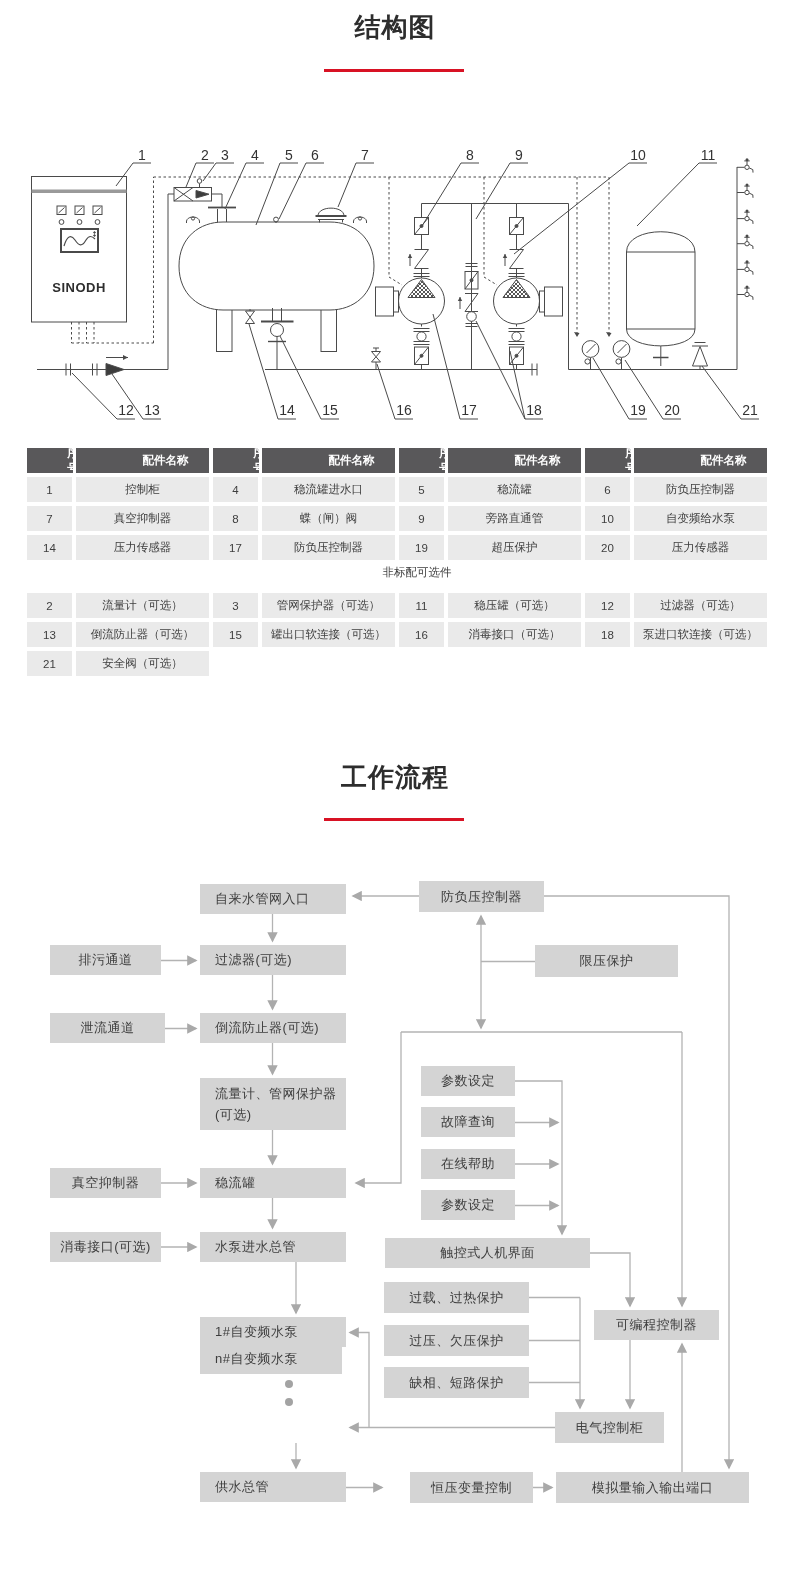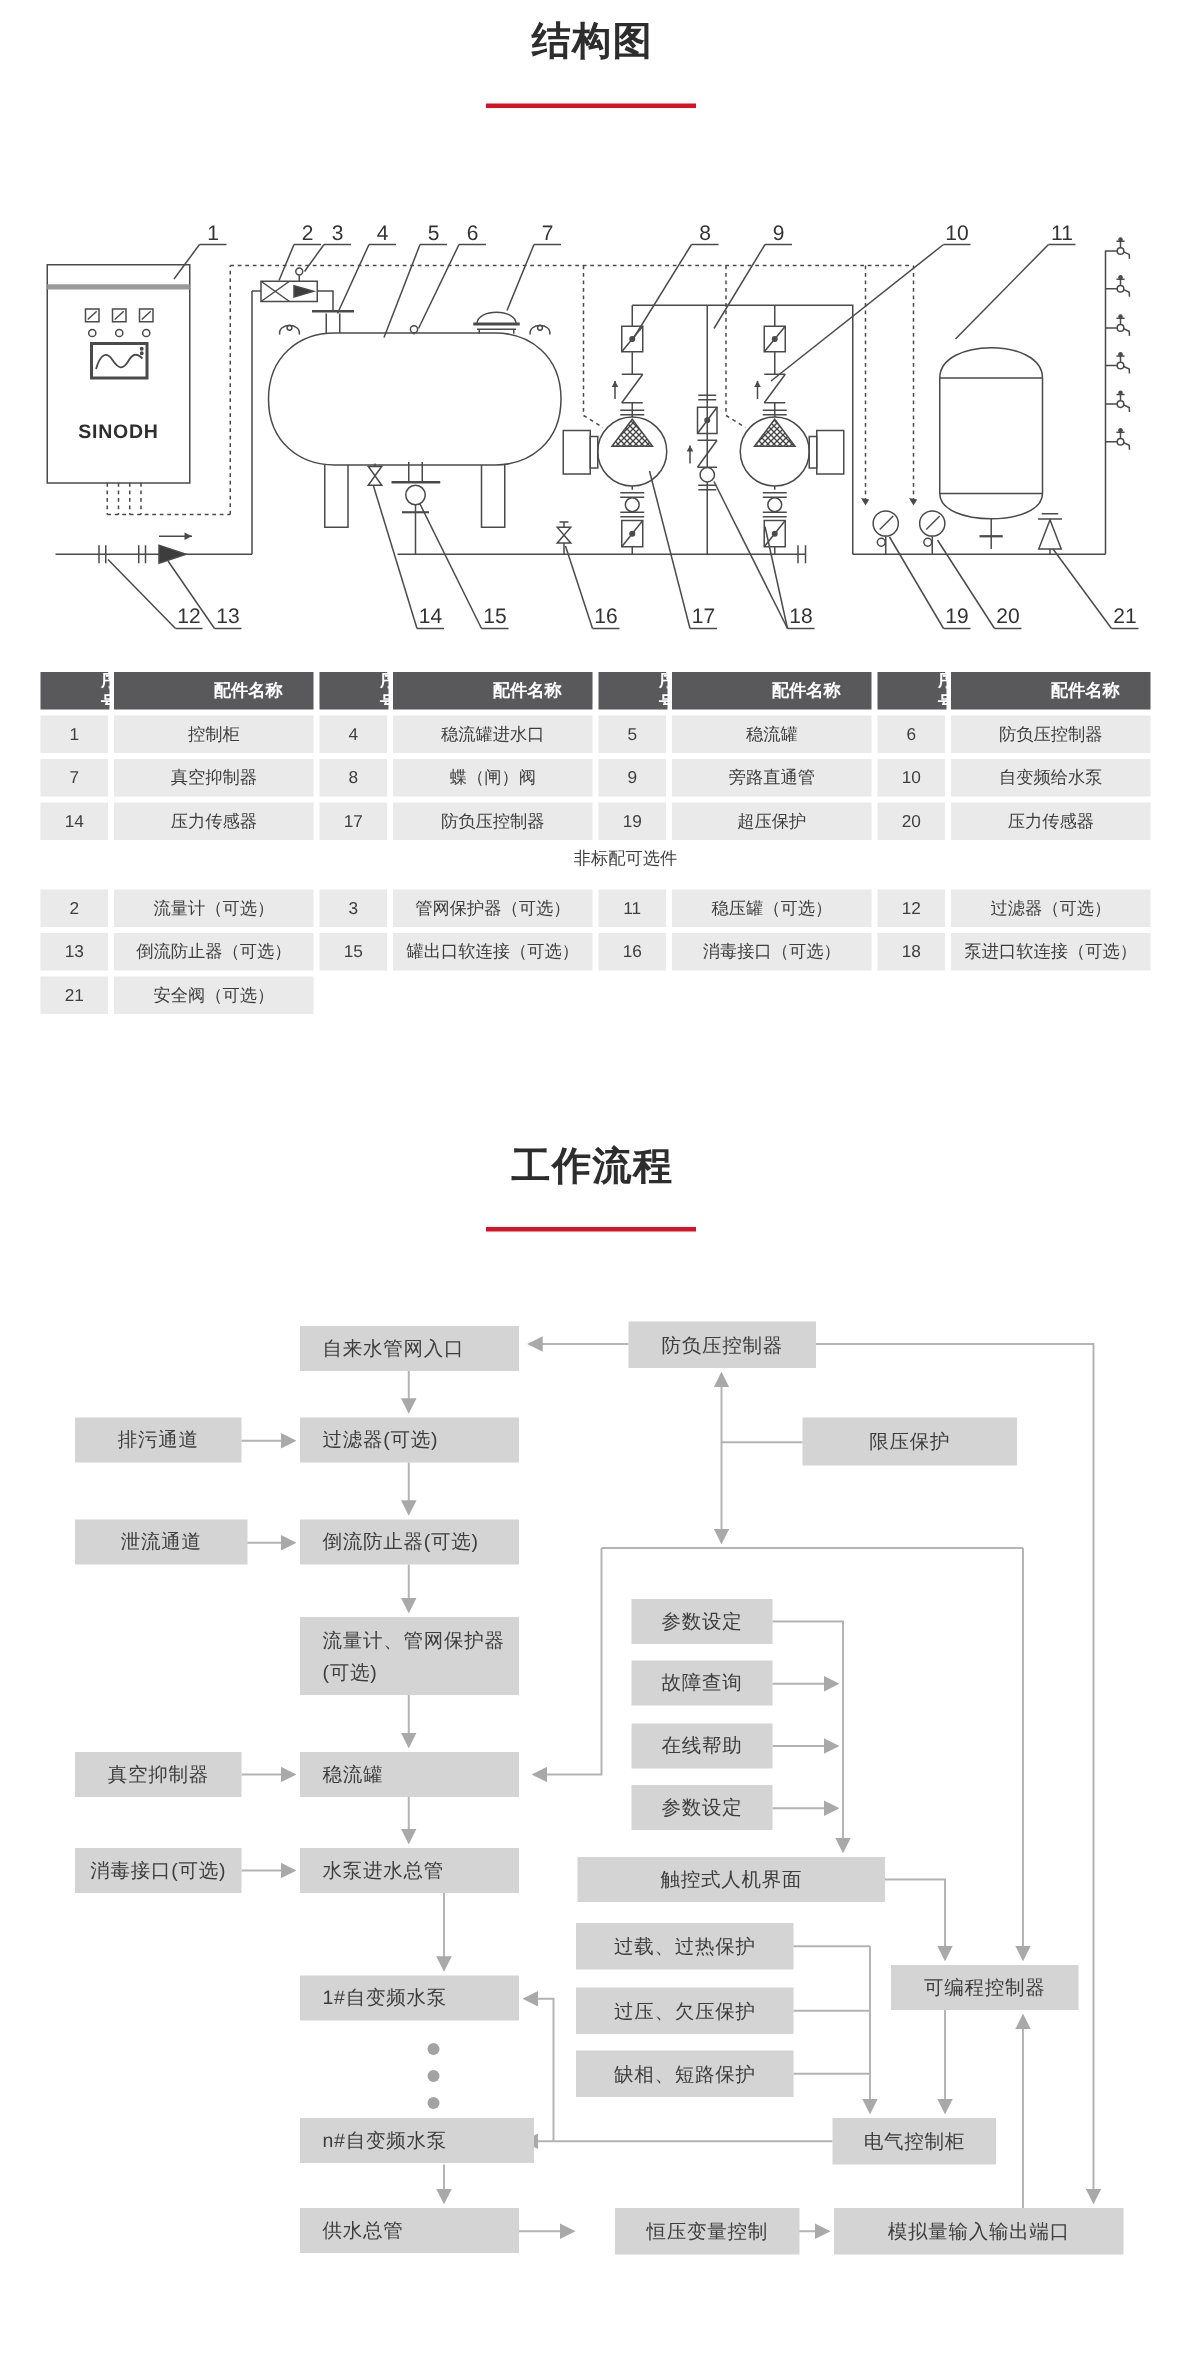--- a/index.html
+++ b/index.html
@@ -43,21 +43,21 @@
   #fb-zhenkong{left:50px; top:1168px;width:111px;}
   #fb-xiaodu  {left:50px; top:1232px;width:111px;}
   
   #fb-zilai   {left:200px;top:884px; width:146px;}
   #fb-guolv   {left:200px;top:945px; width:146px;}
   #fb-daoliu  {left:200px;top:1013px;width:146px;}
   #fb-liuliang{left:200px;top:1078px;width:146px;height:52px;line-height:21px;padding-right:8px;}
   #fb-wenliu  {left:200px;top:1168px;width:146px;}
   #fb-shuibeng{left:200px;top:1232px;width:146px;}
   #fb-pump1   {left:200px;top:1317px;width:146px;}
-  #fb-pumpn   {left:200px;top:1412px;width:156px;}
+  #fb-pumpn   {left:200px;top:1344px;width:142px;}
   #fb-gongshui{left:200px;top:1472px;width:146px;}
   
   #fb-fangfuya   {left:419px;top:881px; width:125px;height:31px;}
   #fb-xianya     {left:535px;top:945px; width:143px;height:32px;}
   #fb-canshu1    {left:421px;top:1066px;width:94px;}
   #fb-guzhang    {left:421px;top:1107px;width:94px;}
   #fb-zaixian    {left:421px;top:1149px;width:94px;}
   #fb-canshu2    {left:421px;top:1190px;width:94px;}
   #fb-chukong    {left:385px;top:1238px;width:205px;}
   #fb-guozai     {left:384px;top:1282px;width:145px;height:31px;}

